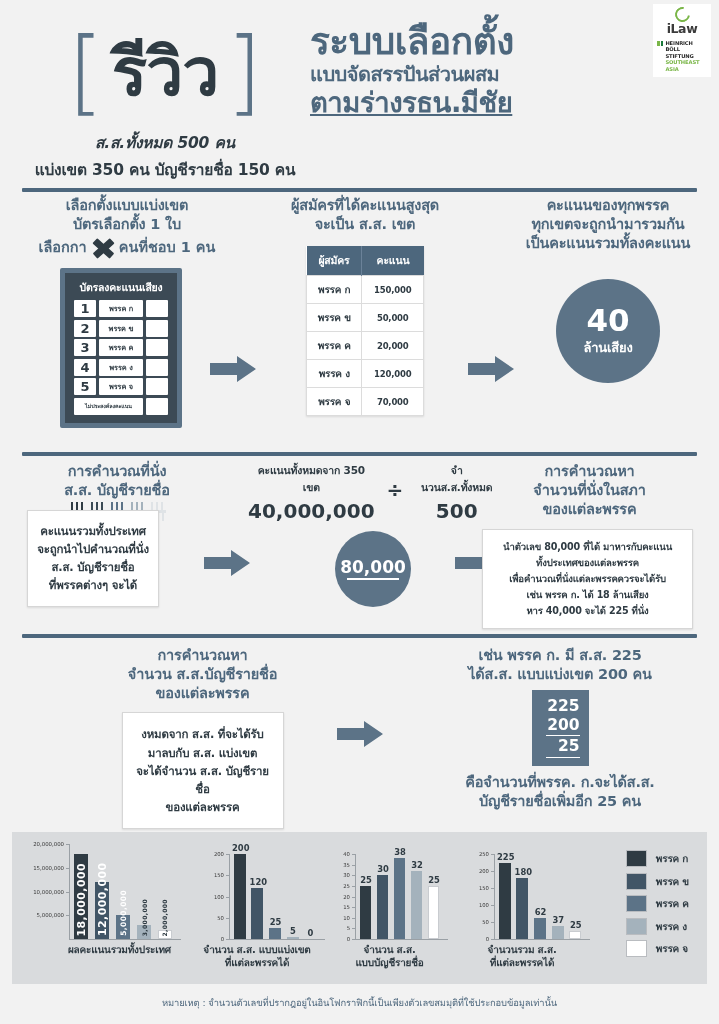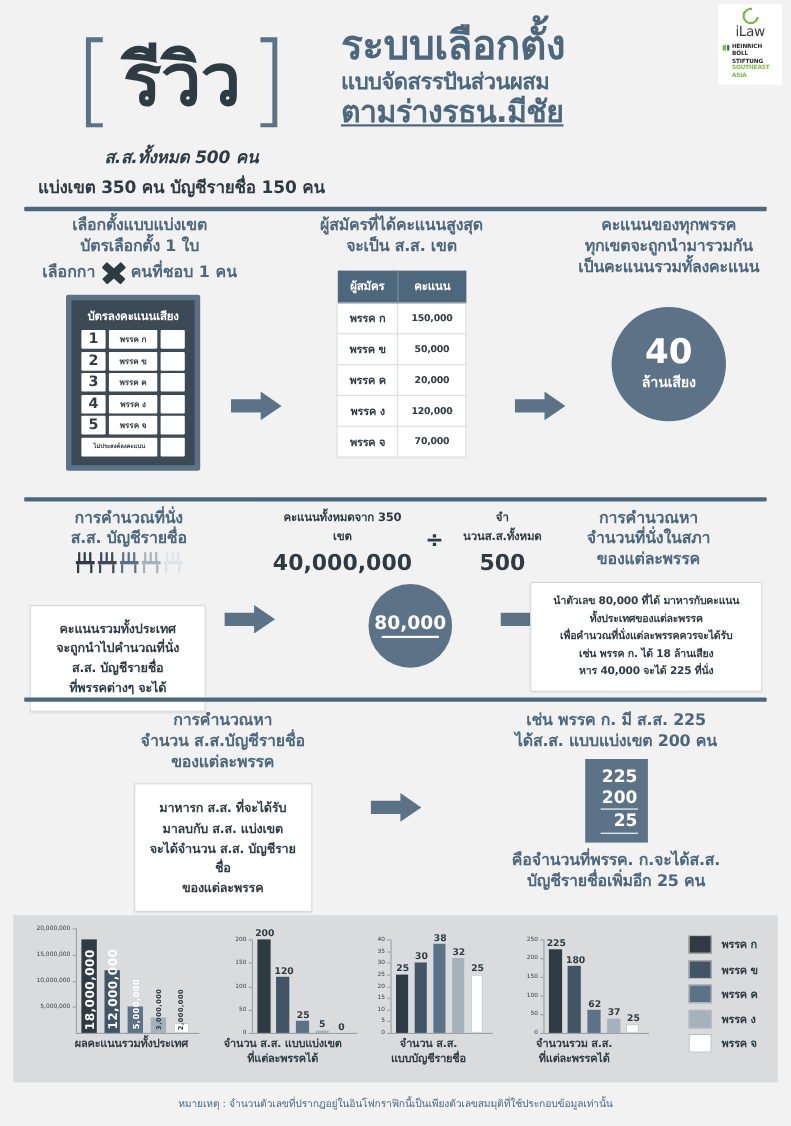--- a/index.html
+++ b/index.html
@@ -66,21 +66,21 @@
     text-align: left;
   }
   .logo-ilaw { text-align: center; }
   .logo-circle-row { display: flex; justify-content: center; align-items: center; height: 15px; }
   .ilaw-swirl {
     width: 15px; height: 15px; border-radius: 50%;
     border: 2.2px solid #7ab648; border-right-color: transparent;
     transform: rotate(-35deg);
   }
   .ilaw-word {
-    font-size: 12.5px; font-weight: normal; color: #3b3b3b;
+    font-size: 12.5px; font-weight: bold; color: #3b3b3b;
     letter-spacing: -0.4px; line-height: 1; margin-top: 1px;
   }
   .hbs { margin-top: 4px; display: flex; gap: 2px; }
   .hbs-bars { display: flex; gap: 1.2px; padding-top: 1px; }
   .hbs-bar { width: 2.6px; height: 5px; background: #7ab648; }
   .hbs-bar.b2 { background: #1a7a3c; }
   .hbs-text { font-size: 5.2px; font-weight: bold; color: #2b2b2b; line-height: 1.28; letter-spacing: -0.1px; }
   .hbs-text .se { color: #7ab648; }
 
   
@@ -192,21 +192,21 @@
   
   .sec2 { position: absolute; left: 0; top: 462px; width: 719px; height: 168px; }
   .s2-col1 { position: absolute; left: 22px; top: 0; width: 190px; }
   .seats { display: flex; justify-content: center; gap: 3px; margin-top: 2px; }
   .seat-ico { width: 17px; height: 19px; position: relative; }
   .seat-back { position: absolute; left: 2px; top: 0; width: 13px; height: 8px; }
   .seat-back i { position: absolute; width: 2.3px; height: 8px; }
   .seat-seatpad { position: absolute; left: 0; top: 8px; width: 17px; height: 3.2px; }
   .seat-leg { position: absolute; top: 11.2px; width: 2.3px; height: 7.8px; }
   .s2-box1 {
-    position: absolute; left: 27px; top: 48px; width: 160px; padding: 11px 8px; margin-top: 40px;
+    position: absolute; left: 27px; top: 48px; width: 132px; padding: 11px 8px;
   }
   .arrow3 { left: 204px; top: 88px; }
   .s2-mid { position: absolute; left: 248px; top: 0; width: 250px; text-align: center; }
   .calc-labels { display: flex; justify-content: center; align-items: flex-start; gap: 12px; }
   .calc-l { text-align: center; }
   .calc-l .cap { font-size: 10.5px; font-weight: bold; color: #2f3b43; letter-spacing: -0.2px; }
   .calc-l .val { font-size: 20px; font-weight: bold; color: #2f3b43; margin-top: 3px; }
   .calc-div { font-size: 20px; font-weight: bold; color: #2f3b43; padding-top: 16px; }
   .c80 { width: 76px; height: 76px; margin: 8px auto 0 auto; }
   .c80 .num { font-size: 17px; font-weight: bold; line-height: 1.1; }
@@ -542,21 +542,21 @@
 
   <div class="divider" style="top:634px"></div>
 
   <div class="sec3">
 
     <div class="s3-col1">
       <div class="heading">การคำนวณหา</div>
       <div class="heading">จำนวน ส.ส.บัญชีรายชื่อ</div>
       <div class="heading">ของแต่ละพรรค</div>
       <div class="infobox s3-box">
-        <p>มาหารก ส.ส. ที่จะได้รับ</p>
+        <p>งหมดจาก ส.ส. ที่จะได้รับ</p>
         <p>มาลบกับ ส.ส. แบ่งเขต</p>
         <p>จะได้จำนวน ส.ส. บัญชีรายชื่อ</p>
         <p>ของแต่ละพรรค</p>
       </div>
     </div>
 
     <div class="arrow arrow5">
       <svg width="46" height="26" viewBox="0 0 46 26">
           <path d="M0 7 h27 V0 l19 13 -19 13 v-7 H0 z" fill="#5c7387"></path>
         </svg>

